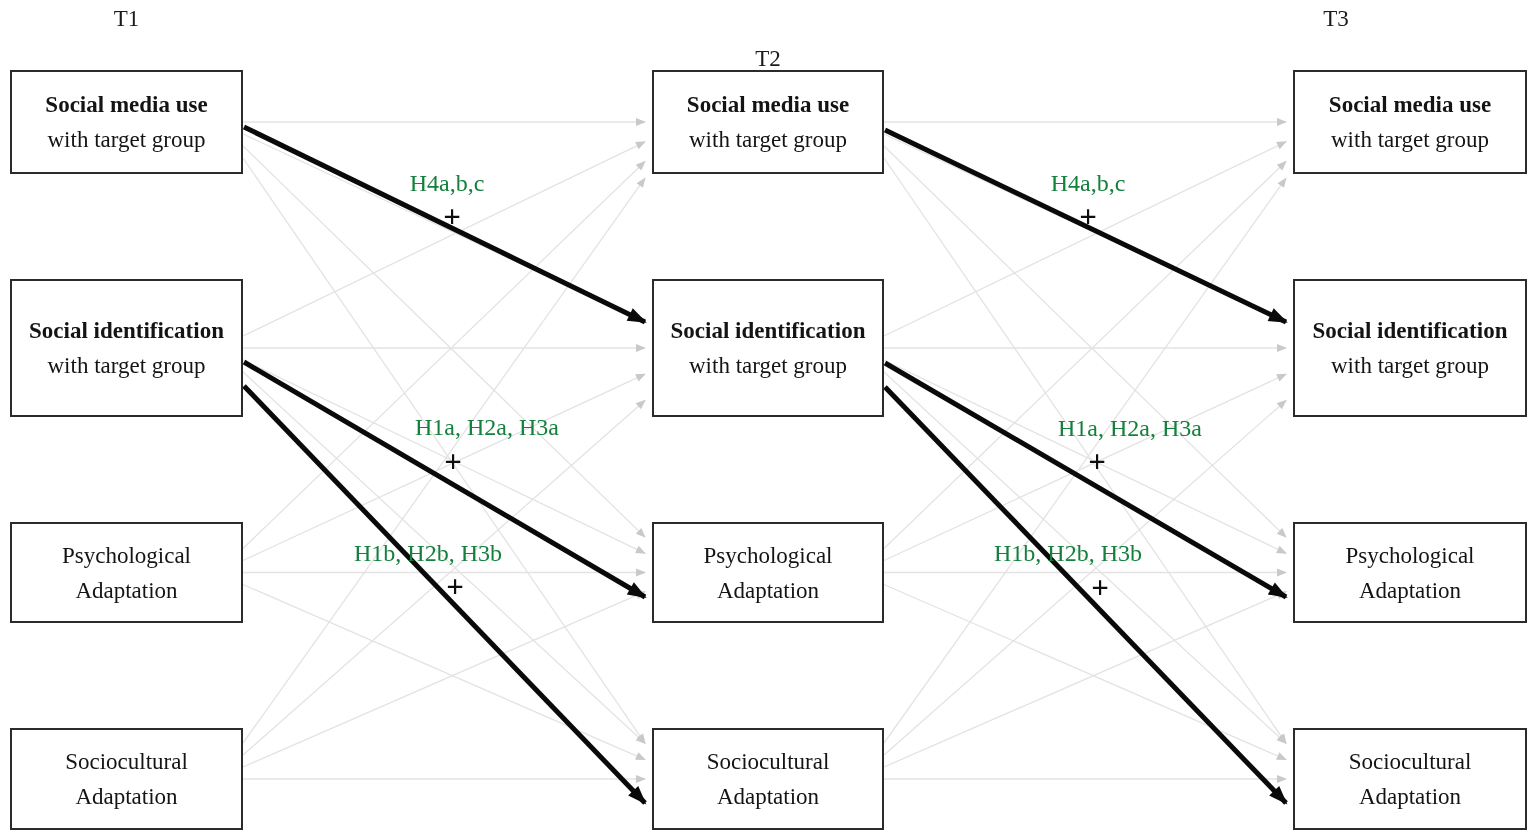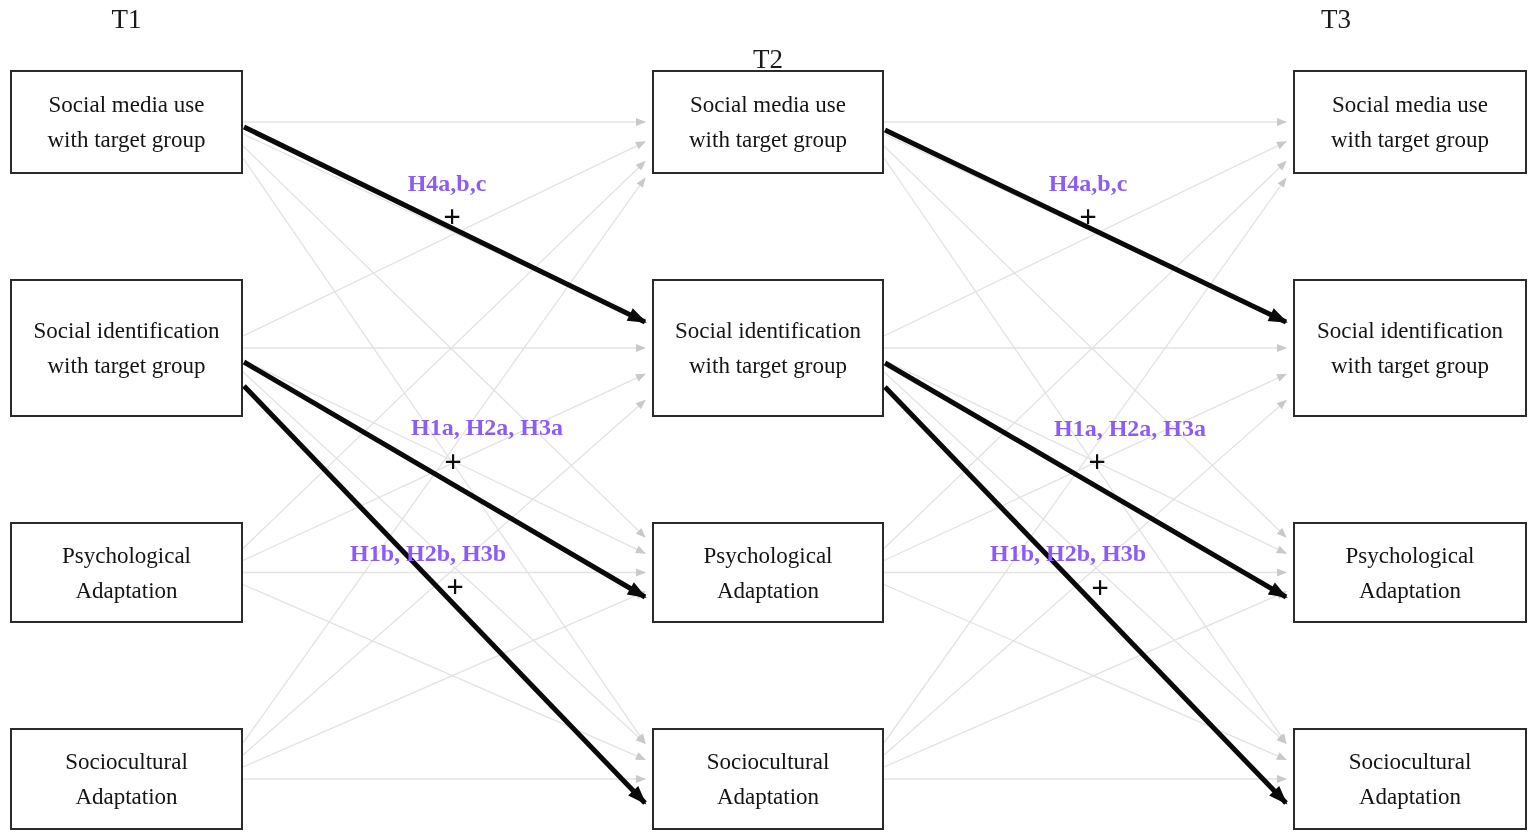--- a/index.html
+++ b/index.html
@@ -3,31 +3,31 @@
 <meta charset="utf-8">
 <style>
   html,body{margin:0;padding:0;background:#ffffff;}
   .diagram{
     position:relative;width:1535px;height:839px;background:#ffffff;overflow:hidden;
     font-family:"Liberation Serif", serif;color:#141414;
   }
   .layer{position:absolute;left:0;top:0;width:1535px;height:839px;}
   .time-header{
     position:absolute;top:4px;transform:translateX(-50%);
-    font-size:27px;line-height:30px;color:#1a1a1a;white-space:nowrap;text-align:right;
+    font-size:23px;line-height:30px;color:#1a1a1a;white-space:nowrap;text-align:right;
   }
   .node{
     position:absolute;box-sizing:border-box;border:2px solid #2b2b2b;background:#ffffff;
     display:flex;flex-direction:column;justify-content:center;align-items:center;
     text-align:center;font-size:23px;line-height:35px;
   }
-  .node .line1.bold{font-weight:normal;}
+  .node .line1.bold{font-weight:bold;}
   .h-label{
     position:absolute;transform:translate(-50%,-50%);
-    font-weight:bold;font-size:24px;white-space:nowrap;color:#8b5cf6;
+    font-weight:normal;font-size:24px;white-space:nowrap;color:#15803d;
   }
   .h-sign{
     position:absolute;transform:translate(-50%,-50%);
     font-weight:bold;font-size:31px;color:#0e0e0e;
   }
   svg line{shape-rendering:geometricPrecision;}
 </style>
 </head>
 <body>
 

